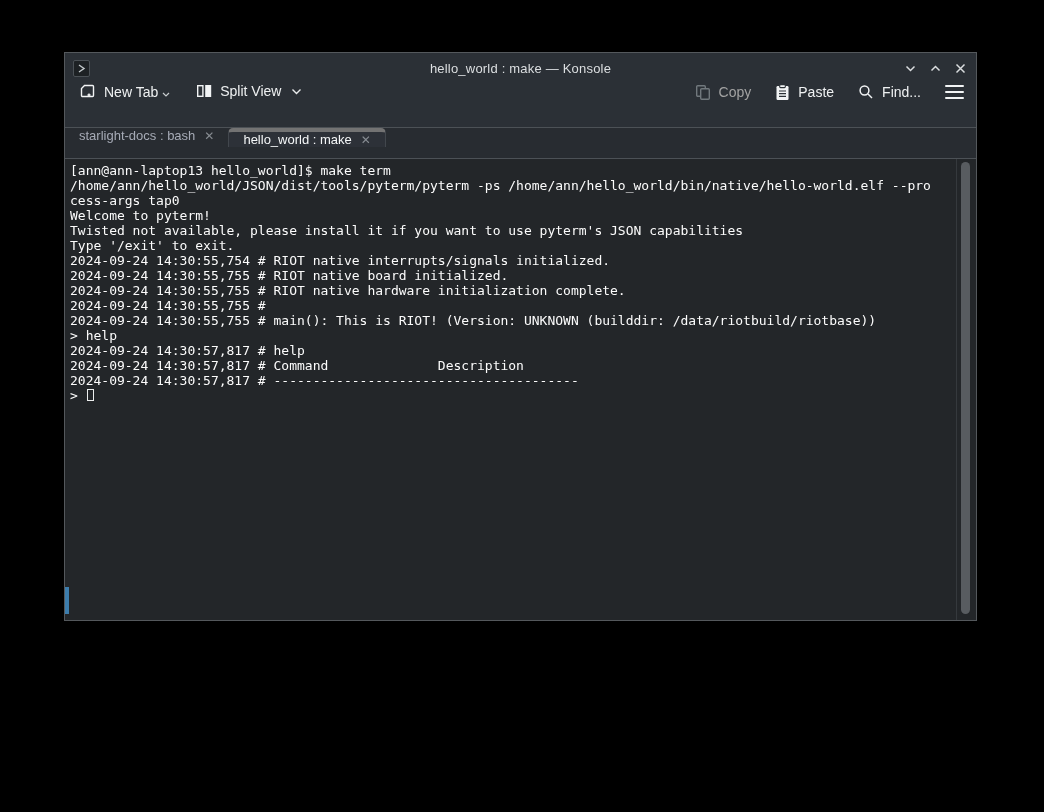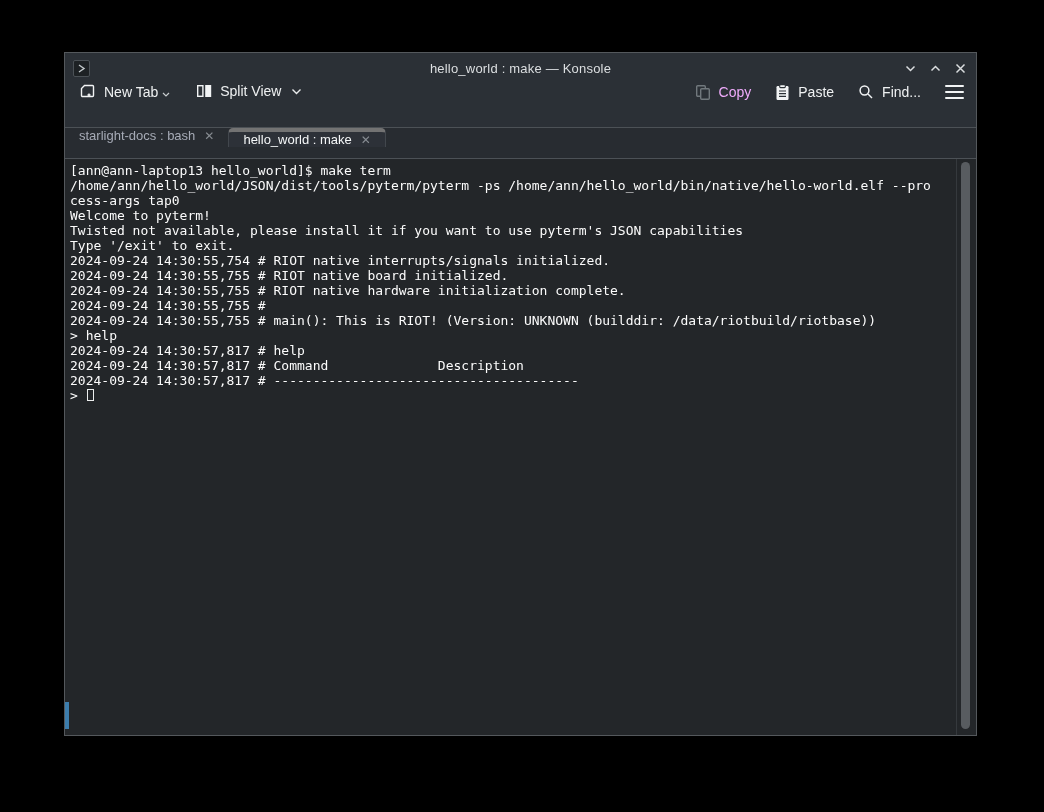--- a/index.html
+++ b/index.html
@@ -1,39 +1,39 @@
 <!DOCTYPE html>
 <html><head>
 <meta charset="utf-8">
 <style>
   * { margin:0; padding:0; box-sizing:border-box; }
   html,body { width:1044px; height:812px; background:#000; overflow:hidden;
               font-family:"Liberation Sans", sans-serif; }
 
-  .window { position:absolute; left:64px; top:52px; width:913px; height:684px;
+  .window { position:absolute; left:64px; top:52px; width:913px; height:569px;
             background:#232629; border:1px solid #54585c; display:flex; flex-direction:column; }
 
   
   .titlebar { height:30px; background:#2b3036; position:relative; flex:0 0 auto;
               display:flex; align-items:center; }
   .app-icon { position:absolute; left:8px; top:7px; width:17px; height:17px;
               background:#1d2124; border:1px solid #4b5156; border-radius:2px;
               display:flex; align-items:center; justify-content:center; }
   .title { position:absolute; left:0; right:0; text-align:center; color:#dcdfe1;
            font-size:13px; letter-spacing:.2px; }
   .win-controls { position:absolute; right:8px; top:0; height:30px; display:flex;
                   align-items:center; gap:9px; }
   .win-btn { width:16px; height:16px; display:flex; align-items:center; justify-content:center;
              cursor:default; }
 
   
   .toolbar { height:44px; background:#2b3036; flex:0 0 auto; display:flex; align-items:flex-start;
              padding:0 12px 0 14px; gap:26px; }
   .tool-btn { display:flex; align-items:center; gap:8px; color:#eff1f2; font-size:14px; }
-  .tool-btn.disabled { color:#f0abfc; }
+  .tool-btn.disabled { color:#a3a3a3; }
   .spacer { flex:1; }
   .right-group { display:flex; align-items:center; gap:24px; }
   .mini-caret { align-self:flex-end; margin:0 0 3px -4px; }
 
   
   .hamburger { display:flex; flex-direction:column; gap:3.5px; padding:2px 0; }
   .hamburger span { display:block; width:19px; height:2.4px; background:#f2f4f5; border-radius:1px; }
 
   
   .tabbar { height:32px; background:#282c31; flex:0 0 auto; display:flex; align-items:flex-start;

